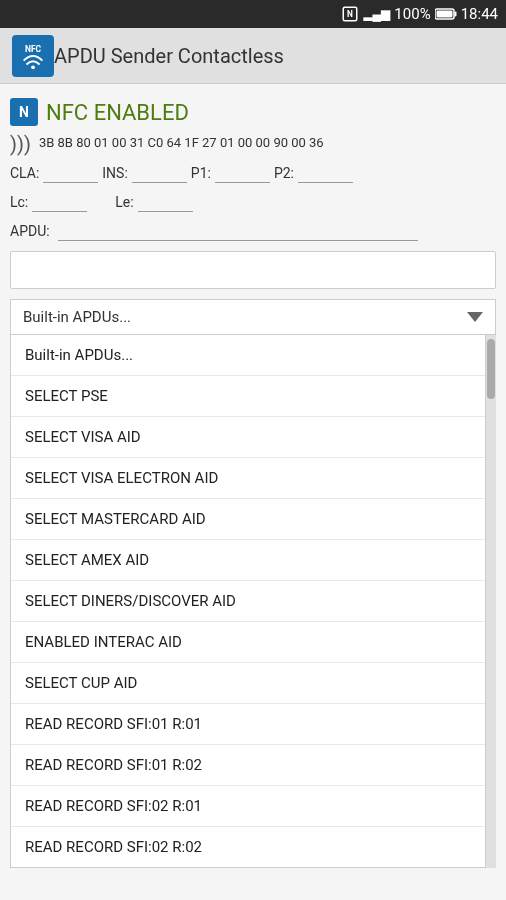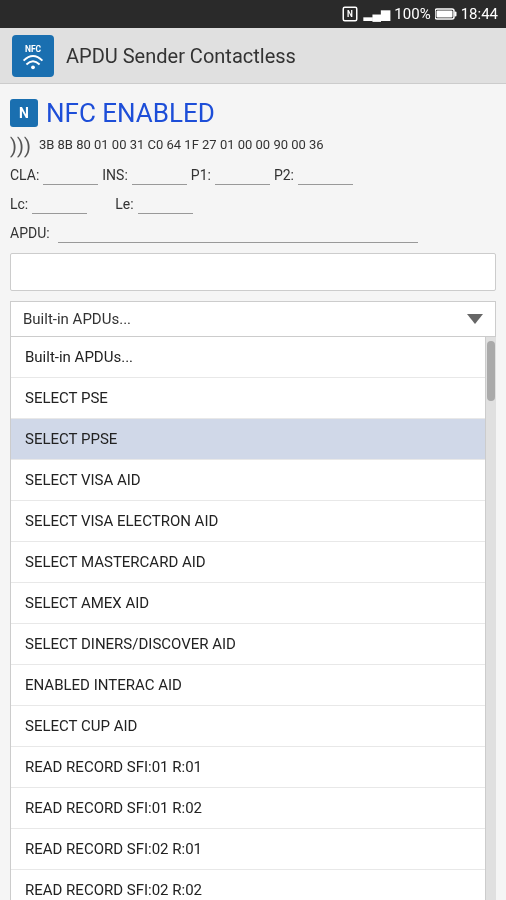--- a/index.html
+++ b/index.html
@@ -34,21 +34,20 @@
       font-weight: 400;
     }
 
     
     .app-bar {
       background: #e0e0e0;
       height: 56px;
       display: flex;
       align-items: center;
       padding: 8px 12px;
-      gap: 12px;
       border-bottom: 1px solid #ccc;
     }
     .app-icon {
       width: 42px;
       height: 42px;
       background: #1a6fb0;
       border-radius: 4px;
       display: flex;
       align-items: center;
       justify-content: center;
@@ -79,22 +78,22 @@
     }
     .nfc-icon-container {
       width: 28px;
       height: 28px;
       display: flex;
       align-items: center;
       justify-content: center;
       flex-shrink: 0;
     }
     .nfc-enabled-text {
-      font-size: 26px;
-      color: #1d4ed8;
+      font-size: 22px;
+      color: #4d7c0f;
       font-weight: 400;
     }
 
     
     .signal-section {
       display: flex;
       align-items: flex-start;
       gap: 4px;
       padding: 2px 0 4px 0;
     }
@@ -322,21 +321,20 @@
     <div class="dropdown-header">
       <span class="dropdown-header-text">Built-in APDUs...</span>
       <div class="dropdown-arrow"></div>
     </div>
 
     <div class="dropdown-with-scroll">
       <div class="dropdown-list dropdown-list-content">
 
       <div class="dropdown-item">Built-in APDUs...</div>
           <div class="dropdown-item">SELECT PSE</div>
-          <div class="dropdown-item highlighted">SELECT PPSE</div>
           <div class="dropdown-item">SELECT VISA AID</div>
           <div class="dropdown-item">SELECT VISA ELECTRON AID</div>
           <div class="dropdown-item">SELECT MASTERCARD AID</div>
           <div class="dropdown-item">SELECT AMEX AID</div>
           <div class="dropdown-item">SELECT DINERS/DISCOVER AID</div>
           <div class="dropdown-item">ENABLED INTERAC AID</div>
           <div class="dropdown-item">SELECT CUP AID</div>
           <div class="dropdown-item">READ RECORD SFI:01 R:01</div>
           <div class="dropdown-item">READ RECORD SFI:01 R:02</div>
           <div class="dropdown-item">READ RECORD SFI:02 R:01</div>

